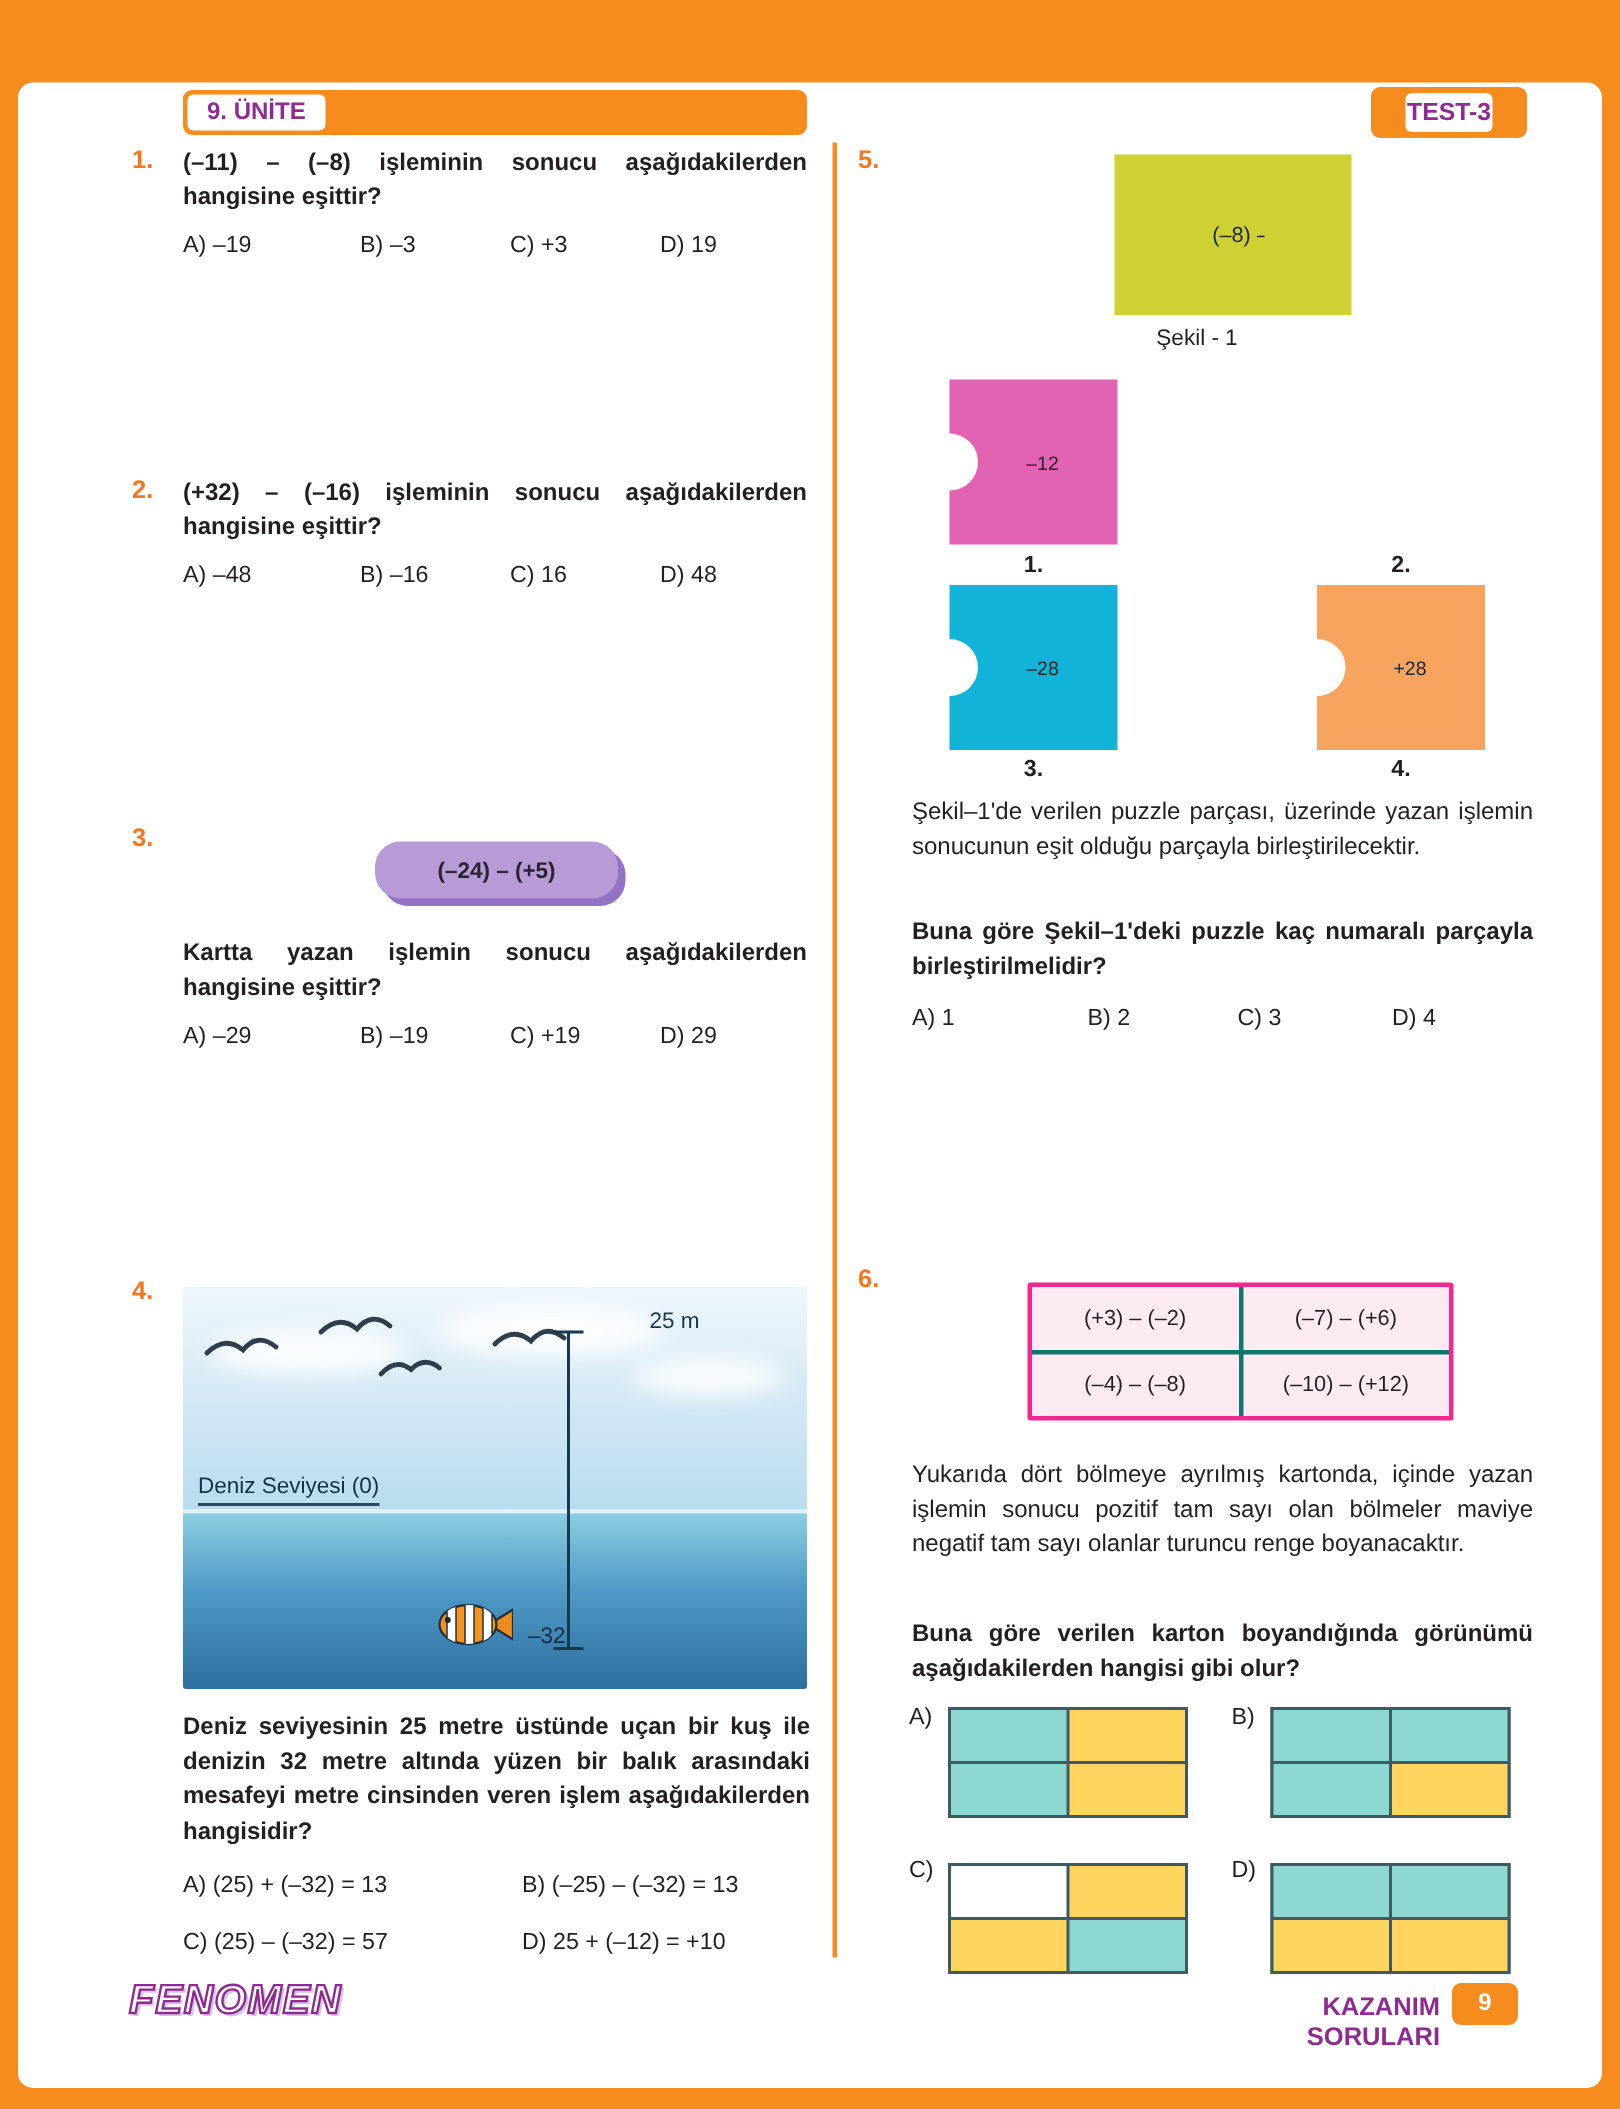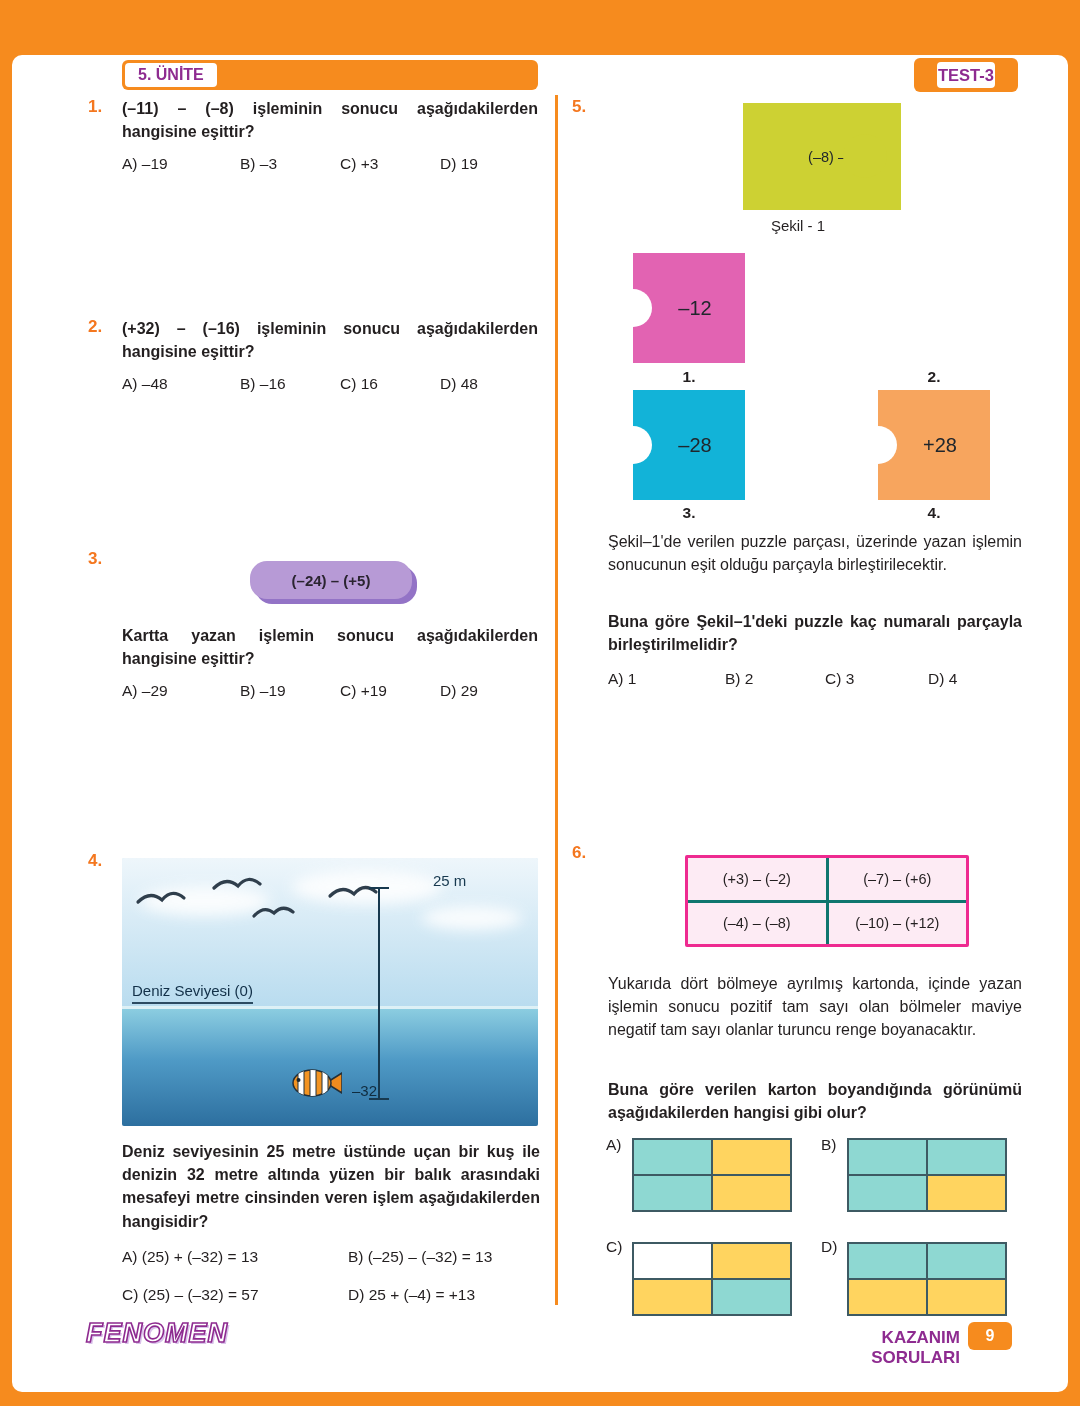--- a/index.html
+++ b/index.html
@@ -28,21 +28,21 @@
   .sea{position:absolute;left:0;right:0;top:148px;bottom:0;background:linear-gradient(#8fd0e2,#4f9ac6 45%,#2d6f9f);}
   .sea::before{content:"";position:absolute;left:0;right:0;top:0;height:3px;background:rgba(255,255,255,.7);}
   .cloud{position:absolute;background:#ffffff;border-radius:50%;filter:blur(7px);opacity:.85;}
   .birds{position:absolute;left:0;top:0;width:416px;height:268px;}
   .measure{position:absolute;background:#17394f;}
   .lbl-25{position:absolute;left:268px;top:14px;font-size:15px;color:#17394f;margin-left:43px;}
   .lbl-sea{position:absolute;left:10px;top:124px;font-size:15px;color:#123048;border-bottom:2px solid rgba(18,48,72,.85);padding-bottom:3px;}
   .lbl-32{position:absolute;left:230px;top:224px;font-size:15px;color:#102c3f;}
   .fish{position:absolute;left:168px;top:208px;width:52px;height:34px;}
   
-  .piece{position:absolute;display:flex;align-items:center;justify-content:center;color:#20262c;font-size:20px;}
+  .piece{position:absolute;display:flex;align-items:center;justify-content:center;color:#20262c;font-size:13px;}
   .piece .val{padding-left:12px;}
   .notch{position:absolute;left:-19px;top:50%;margin-top:-19px;width:38px;height:38px;background:#fff;border-radius:50%;}
   .knob{position:absolute;left:100px;top:31px;width:44px;height:44px;border-radius:50%;background:inherit;}
   .pc-main{left:743px;top:103px;width:110px;height:107px;background:#CDD133;font-size:14.5px;padding-left:48px;}
   .pc-1{left:633px;top:253px;width:112px;height:110px;background:#E263B2;}
   .pc-2{left:878px;top:253px;width:112px;height:110px;background:#4CB05E;}
   .pc-3{left:633px;top:390px;width:112px;height:110px;background:#12B3D8;}
   .pc-4{left:878px;top:390px;width:112px;height:110px;background:#F7A55E;}
   .plabel{position:absolute;width:112px;text-align:center;font-weight:bold;font-size:15.5px;color:#231F20;}
   .fig-label{position:absolute;left:733px;top:217px;width:130px;text-align:center;font-size:15px;color:#231F20;}
@@ -58,21 +58,21 @@
   .kazanim{position:absolute;left:800px;top:1328px;width:160px;text-align:right;font-size:17px;font-weight:bold;color:#8E2B90;}
   .pagebox{position:absolute;left:968px;top:1322px;width:44px;height:28px;background:#F68B1E;border-radius:6px;color:#fff;font-weight:bold;font-size:16px;display:flex;align-items:center;justify-content:center;}
 </style>
 </head>
 <body>
 
 <div class="canvas">
   <div class="page"></div>
 
   <div class="header-bar">
-    <span class="unit-box">5. ÜNİTE</span>
+    <span class="unit-box">9. ÜNİTE</span>
   </div>
   <div class="test-wrap">
     <span class="test-box">TEST-3</span>
   </div>
 
   <div class="divider"></div>
 
   <div class="q">
     <span class="qnum" style="left:88px;top:97px;">1.</span>
     <div class="qtext" style="left:122px;top:97px;width:416px;">(–11) – (–8) işleminin sonucu aşağıdakilerden hangisine eşittir?</div>
@@ -145,21 +145,21 @@
         </g>
         <circle cx="8.5" cy="14" r="2" fill="#1c2730"></circle>
       </svg>
     </div>
 
     <div class="qtext" style="left:122px;top:1140px;width:418px;">Deniz seviyesinin 25 metre üstünde uçan bir kuş ile denizin 32 metre altında yüzen bir balık arasındaki mesafeyi metre cinsinden veren işlem aşağıdakilerden hangisidir?</div>
     <div class="opts" style="left:122px;top:1248px;width:418px;height:62px;">
       <span style="left:0;top:0;">A) (25) + (–32) = 13</span>
       <span style="left:226px;top:0;">B) (–25) – (–32) = 13</span>
       <span style="left:0;top:38px;">C) (25) – (–32) = 57</span>
-      <span style="left:226px;top:38px;">D) 25 + (–4) = +13</span>
+      <span style="left:226px;top:38px;">D) 25 + (–12) = +10</span>
     </div>
   </div>
 
   <div class="q">
     <span class="qnum" style="left:572px;top:97px;">5.</span>
 
     <div class="piece pc-main">
       <span class="val" style="padding-left:0;">(–8) – (–20)</span>
       <span class="knob"></span>
     </div>

